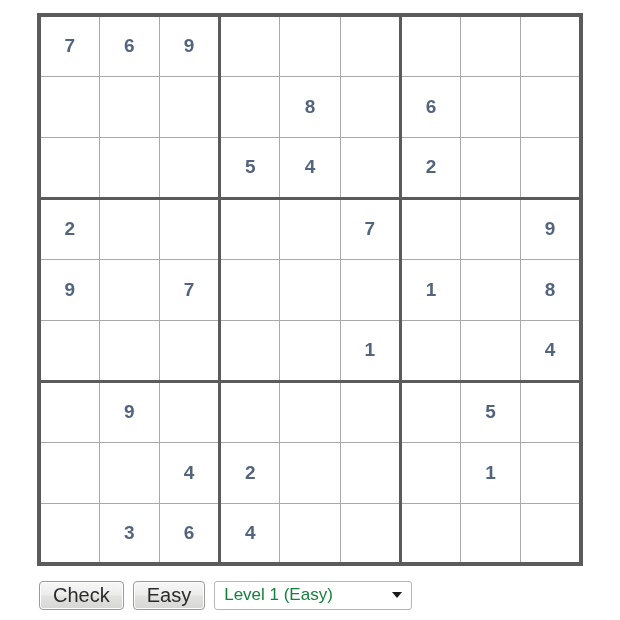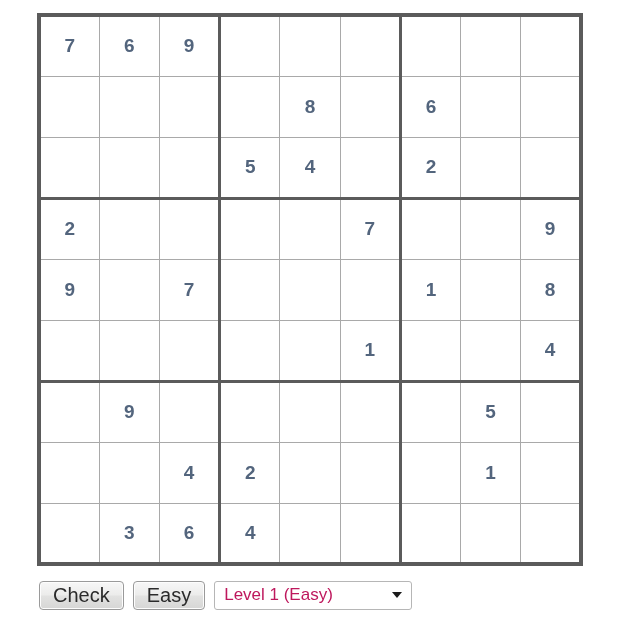--- a/index.html
+++ b/index.html
@@ -108,21 +108,21 @@
     align-items: center;
     height: 29px;
     width: 198px;
     box-sizing: border-box;
     padding: 0 9px;
     background: #ffffff;
     border: 1px solid #b6b6b6;
     border-radius: 3px;
     font-family: "Liberation Sans", sans-serif;
     font-size: 17px;
-    color: #be185d;
+    color: #15803d;
     cursor: pointer;
   }
   .select-label {
     flex: 1 1 auto;
     white-space: nowrap;
     overflow: hidden;
   }
   .caret {
     flex: 0 0 auto;
     width: 0;

